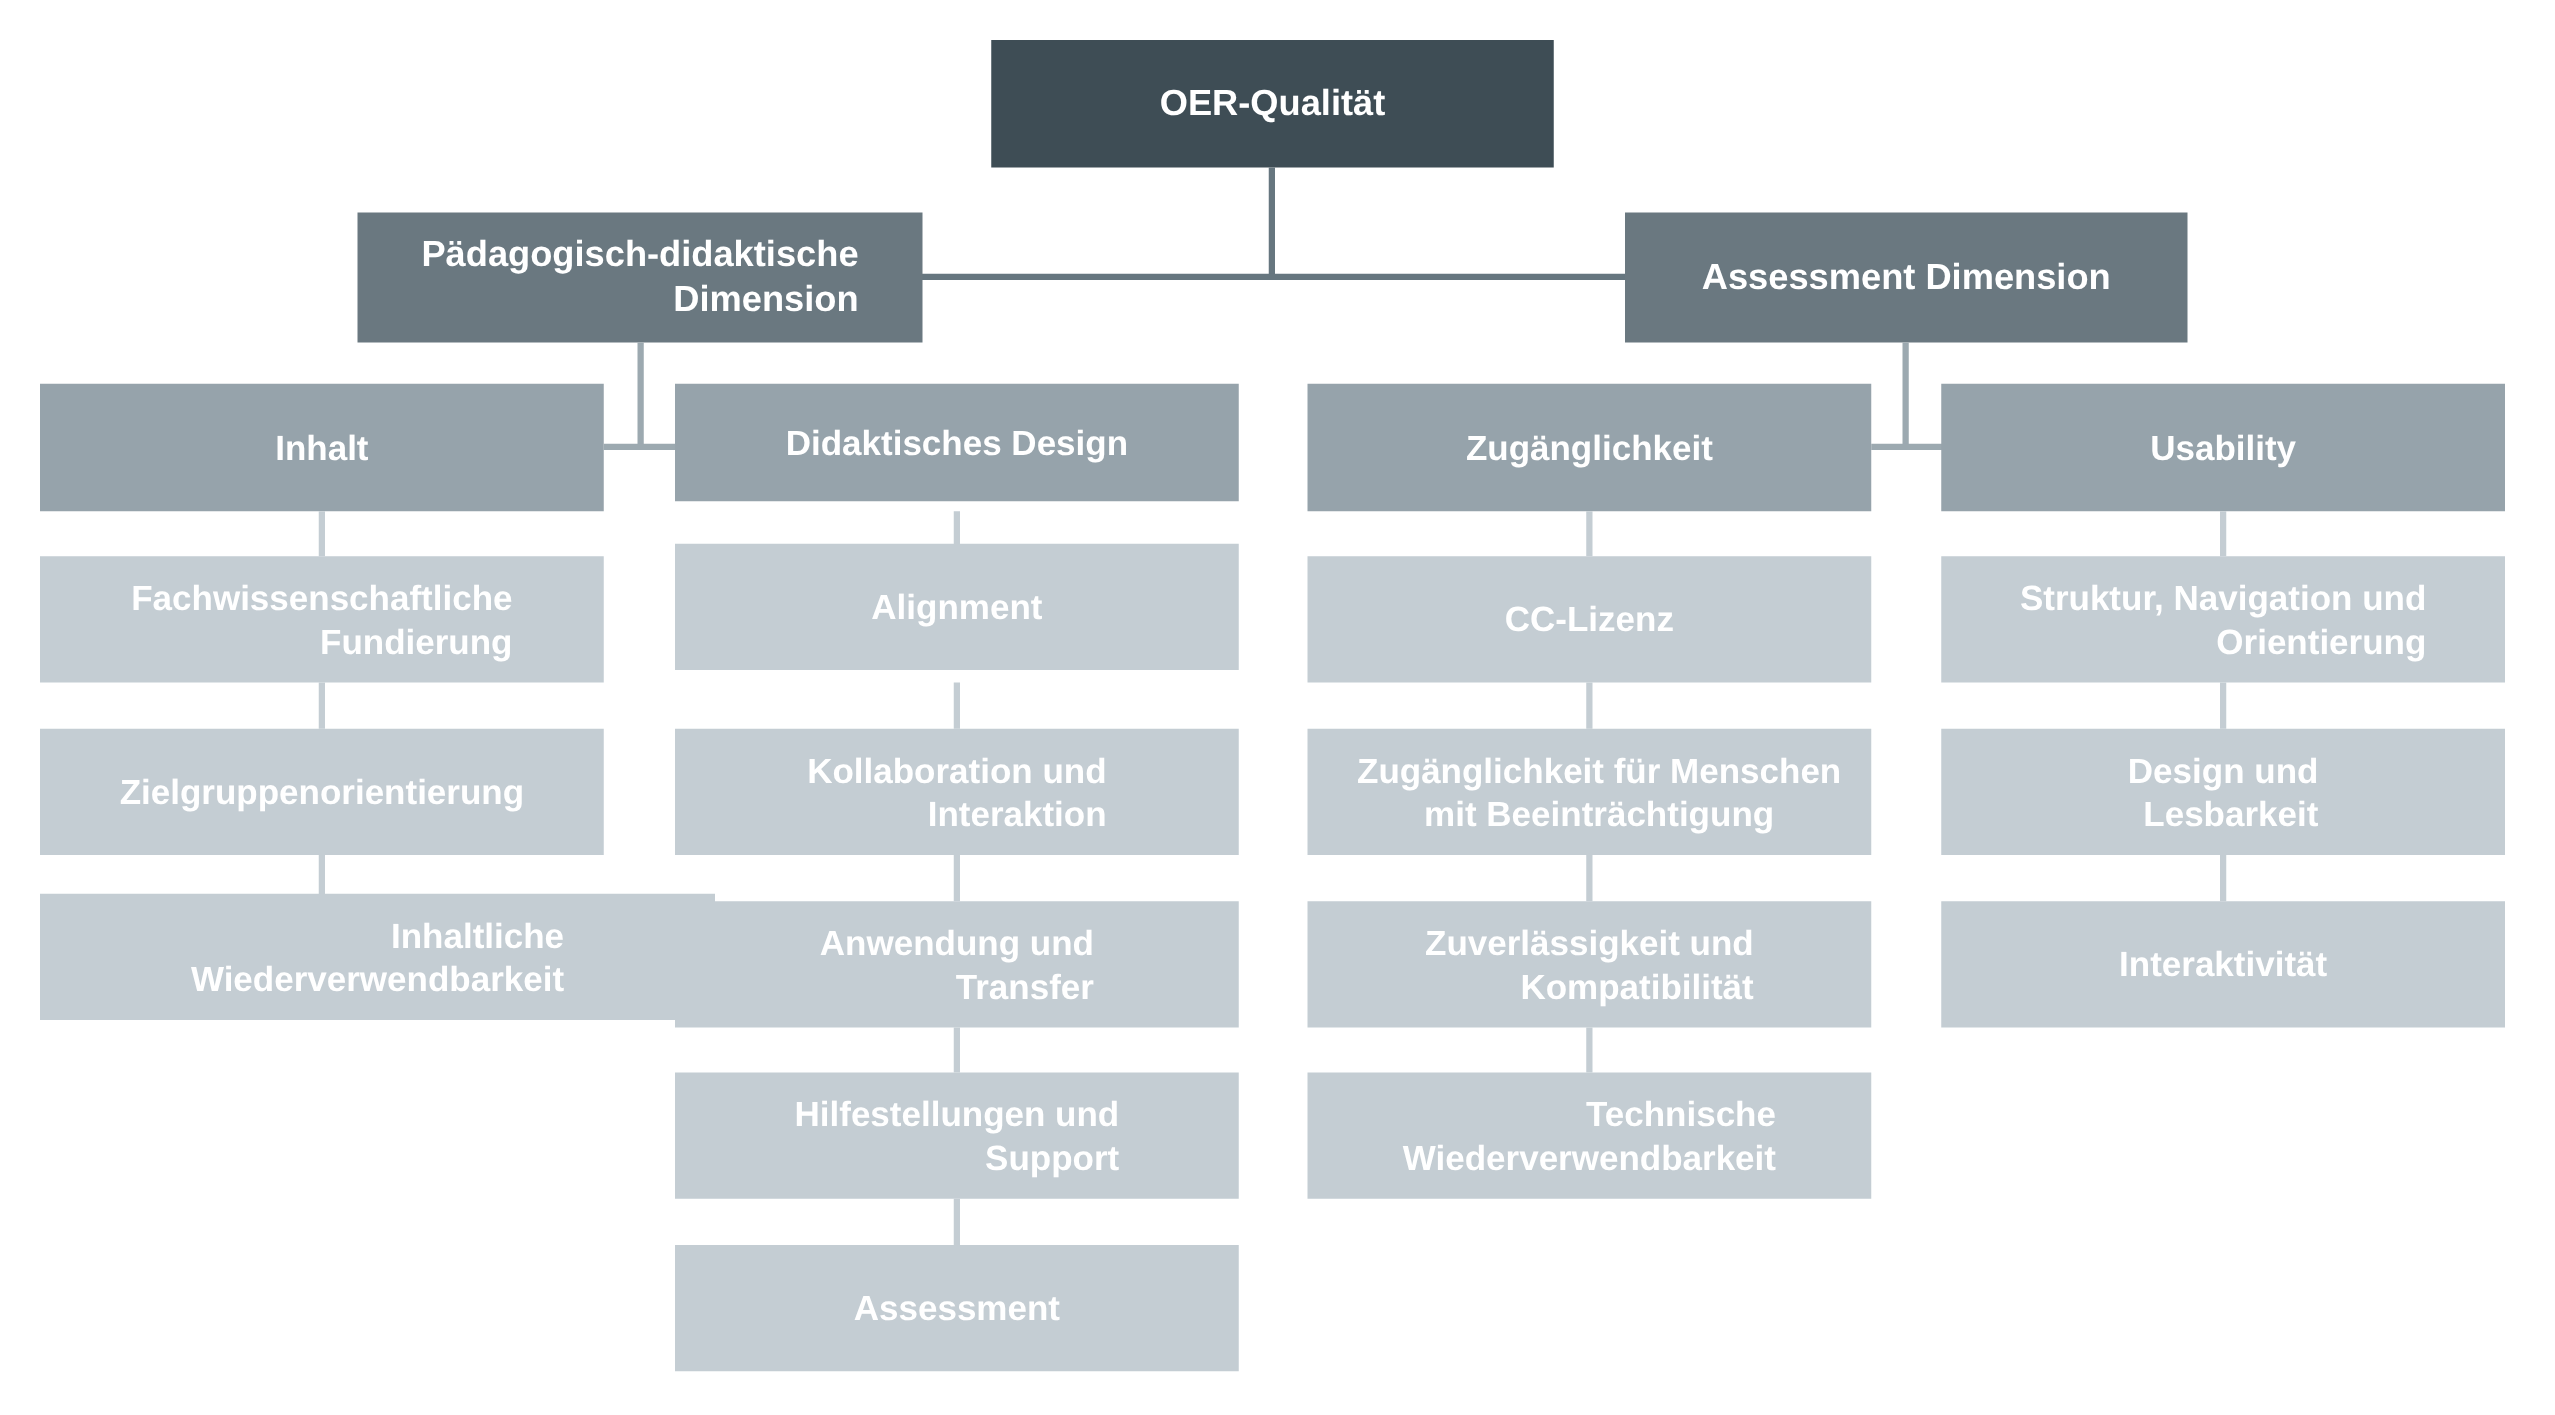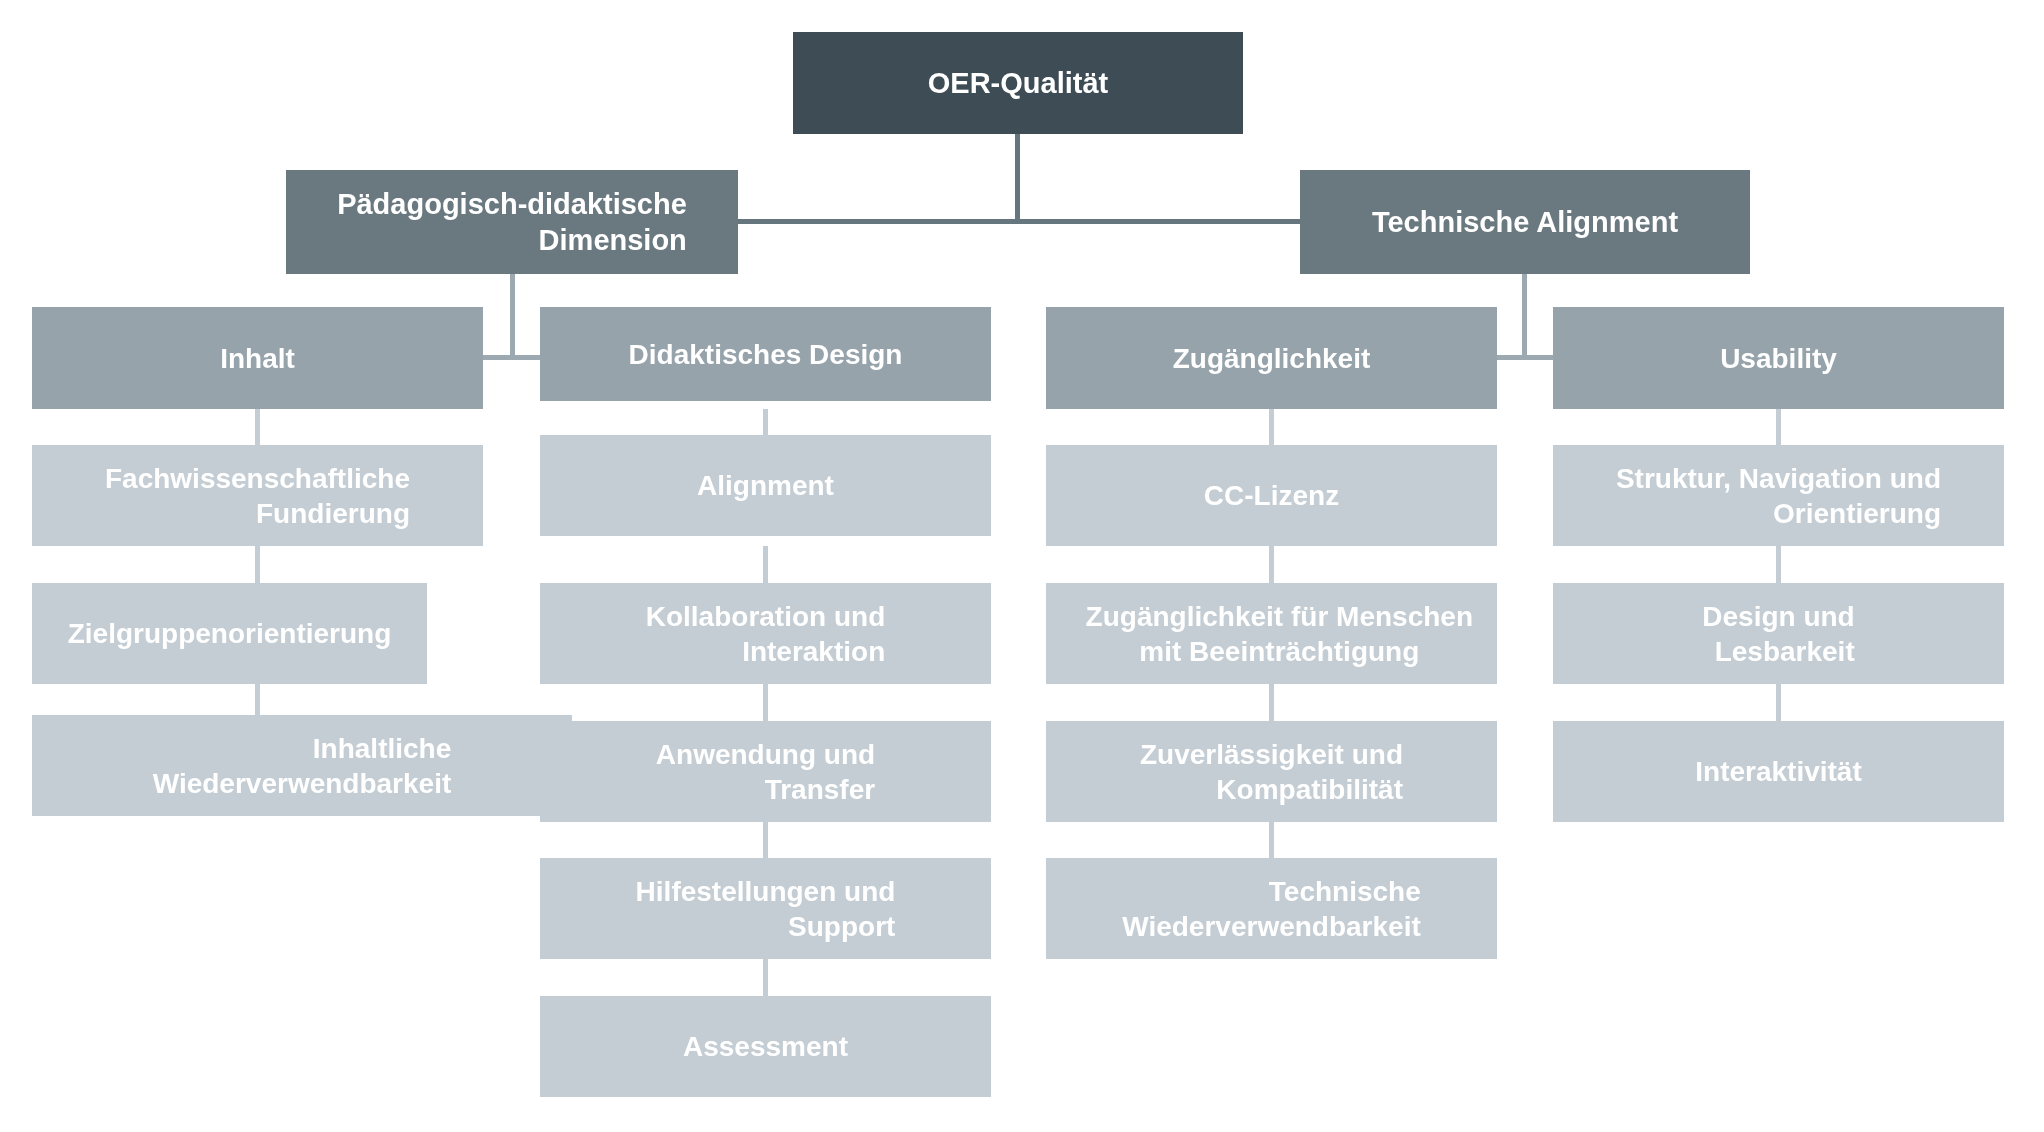--- a/index.html
+++ b/index.html
@@ -50,21 +50,21 @@
 
 <div class="canvas">
 
   <div class="node lvl1" style="left:793px;top:32px;width:450px;height:102px">OER-Qualität</div>
 
   <div class="conn conn-root" style="left:1015px;top:134px;width:5px;height:88px"></div>
   <div class="conn conn-root" style="left:736px;top:219px;width:566px;height:5px"></div>
 
   <div class="node lvl2" style="left:286px;top:170px;width:452px;height:104px">Pädagogisch-didaktische
 Dimension</div>
-  <div class="node lvl2" style="left:1300px;top:170px;width:450px;height:104px">Technische Alignment</div>
+  <div class="node lvl2" style="left:1300px;top:170px;width:450px;height:104px">Assessment Dimension</div>
 
   <div class="conn conn-cluster" style="left:510px;top:274px;width:5px;height:84px"></div>
   <div class="conn conn-cluster" style="left:483px;top:355px;width:59px;height:5px"></div>
 
   <div class="conn conn-cluster" style="left:1522px;top:274px;width:5px;height:84px"></div>
   <div class="conn conn-cluster" style="left:1497px;top:355px;width:58px;height:5px"></div>
 
   <div class="node lvl3" style="left:32px;top:307px;width:451px;height:102px">Inhalt</div>
   <div class="node lvl3" style="left:540px;top:307px;width:451px;height:94px">Didaktisches Design</div>
   <div class="node lvl3" style="left:1046px;top:307px;width:451px;height:102px">Zugänglichkeit</div>
@@ -84,21 +84,21 @@
   <div class="conn conn-column" style="left:1269px;top:546px;width:5px;height:37px"></div>
   <div class="conn conn-column" style="left:1269px;top:684px;width:5px;height:37px"></div>
   <div class="conn conn-column" style="left:1269px;top:822px;width:5px;height:36px"></div>
 
   <div class="conn conn-column" style="left:1776px;top:409px;width:5px;height:36px"></div>
   <div class="conn conn-column" style="left:1776px;top:546px;width:5px;height:37px"></div>
   <div class="conn conn-column" style="left:1776px;top:684px;width:5px;height:37px"></div>
 
   <div class="node lvl4" style="left:32px;top:445px;width:451px;height:101px">Fachwissenschaftliche
 Fundierung</div>
-  <div class="node lvl4" style="left:32px;top:583px;width:395px;height:101px">Zielgruppenorientierung</div>
+  <div class="node lvl4" style="left:32px;top:583px;width:451px;height:101px">Zielgruppenorientierung</div>
   <div class="node lvl4" style="left:32px;top:715px;width:540px;height:101px">Inhaltliche
 Wiederverwendbarkeit</div>
 
   <div class="node lvl4" style="left:540px;top:435px;width:451px;height:101px">Alignment</div>
   <div class="node lvl4" style="left:540px;top:583px;width:451px;height:101px">Kollaboration und
 Interaktion</div>
   <div class="node lvl4" style="left:540px;top:721px;width:451px;height:101px">Anwendung und
 Transfer</div>
   <div class="node lvl4" style="left:540px;top:858px;width:451px;height:101px">Hilfestellungen und
 Support</div>

